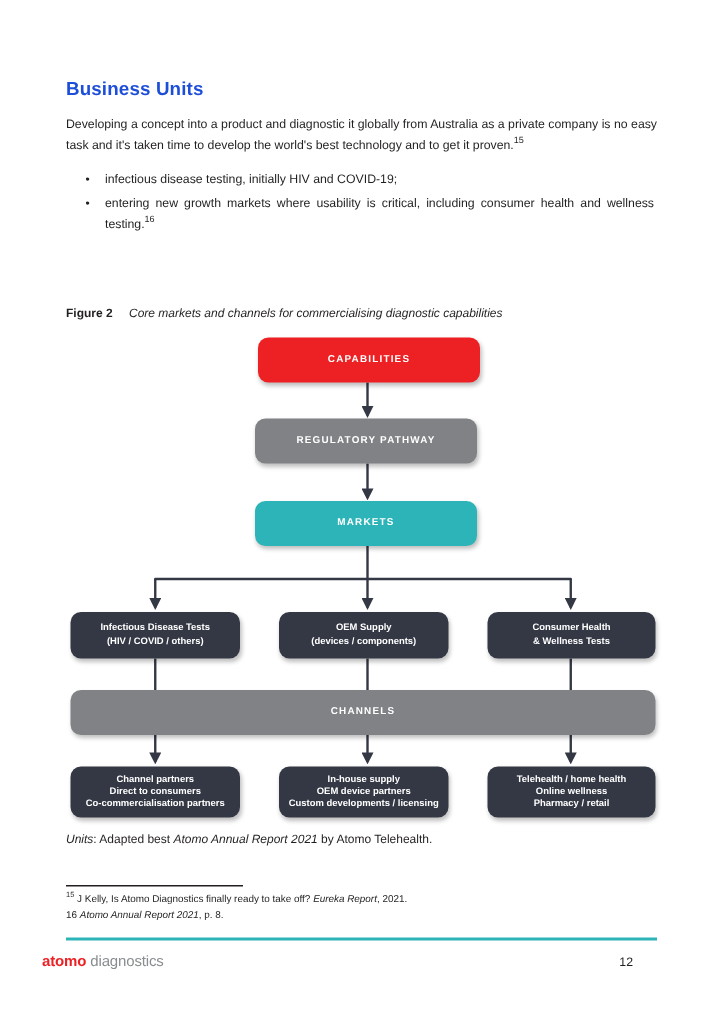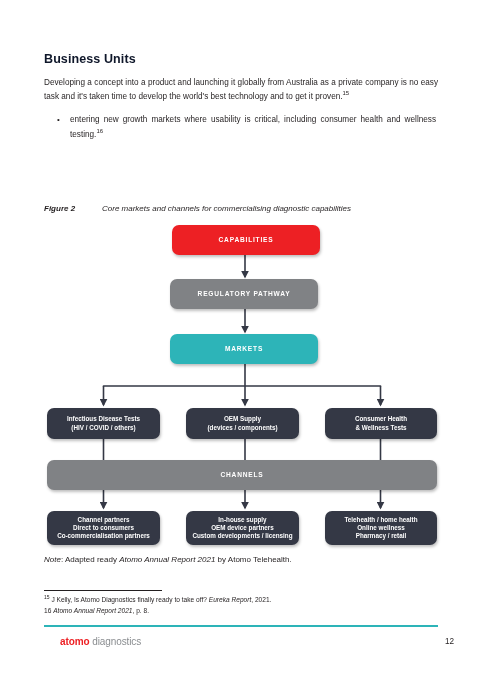--- a/index.html
+++ b/index.html
@@ -24,21 +24,21 @@
 
   
   .content {
     position: absolute;
     left: 44px;
     top: 52px;
     width: 394px;
   }
 
   .section-title {
-    color: #0f172a;
+    color: #1d4ed8;
     font-size: 12.5px;
     font-weight: bold;
     letter-spacing: 0.1px;
     margin: 0 0 10px 0;
   }
 
   p.body-text {
     font-size: 8.2px;
     line-height: 14.2px;
     margin: 0 0 9px 0;
@@ -77,22 +77,21 @@
   .fig-caption {
     position: absolute;
     left: 44px;
     top: 204px;
     width: 394px;
     font-size: 8px;
   }
   .fig-caption .fig-label {
     font-weight: bold;
     display: inline-block;
-    width: 58px;
-    font-style: italic;
+    width: 42px;
   }
   .fig-caption .fig-title {
     font-style: italic;
   }
 
   
   .diagram {
     position: absolute;
     left: 0;
     top: 0;
@@ -197,21 +196,21 @@
   .footer-rule {
     position: absolute;
     left: 44px;
     top: 625px;
     width: 394px;
     height: 1.6px;
     background: #2DB4B8;
   }
   .footer {
     position: absolute;
-    left: 60px;
+    left: 28px;
     top: 636px;
     width: 394px;
     display: flex;
     align-items: center;
     justify-content: space-between;
   }
   .logo {
     font-size: 10px;
     letter-spacing: -0.1px;
     white-space: nowrap;
@@ -231,24 +230,25 @@
   }
 </style>
 </head>
 <body>
 
 <div class="page">
 
   <div class="content">
     <h2 class="section-title">Business Units</h2>
 
-    <p class="body-text"><span>Developing a concept into a product and launching it globally from Australia as a private company is no easy task and it's taken time to develop the world's best technology and to get it proven.</span><sup>15</sup></p>
+    <p class="body-text"><span>Developing a concept into a product and diagnostic it globally from Australia as a private company is no easy task and it's taken time to develop the world's best technology and to get it proven.</span><sup>15</sup></p>
 
 
     <ul class="bullets">
+      <li><span>infectious disease testing, initially HIV and COVID-19;</span></li>
       <li><span>entering new growth markets where usability is critical, including consumer health and wellness testing.</span><sup>16</sup></li>
     </ul>
   </div>
 
   <div class="fig-caption">
     <span class="fig-label">Figure 2</span><span class="fig-title">Core markets and channels for commercialising diagnostic capabilities</span>
   </div>
 
   <div class="diagram">
     <svg width="480" height="679" viewBox="0 0 480 679" xmlns="http://www.w3.org/2000/svg">
@@ -330,21 +330,21 @@
     </div>
     <div class="node node-channel c3">
       <span class="lbl">
         <span>Telehealth / home health</span><br>
         <span>Online wellness</span><br>
         <span>Pharmacy / retail</span>
       </span>
     </div>
   </div>
 
-  <div class="note"><span class="it">Note</span><span>: Adapted ready </span><span class="it">Atomo Annual Report 2021</span><span> by Atomo Telehealth.</span></div>
+  <div class="note"><span class="it">Units</span><span>: Adapted best </span><span class="it">Atomo Annual Report 2021</span><span> by Atomo Telehealth.</span></div>
 
   <div class="footnotes">
     <div class="footnote-rule"></div>
     <p><sup>15</sup><span> J Kelly, Is Atomo Diagnostics finally ready to take off? </span><span class="it">Eureka Report</span><span>, 2021.</span></p>
     <p><span>16</span><span> </span><span class="it">Atomo Annual Report 2021</span><span>, p. 8.</span></p>
   </div>
 
   <div class="footer-rule"></div>
   <div class="footer">
     <div class="logo"><span class="logo-a">atomo</span> <span class="logo-d">diagnostics</span></div>

